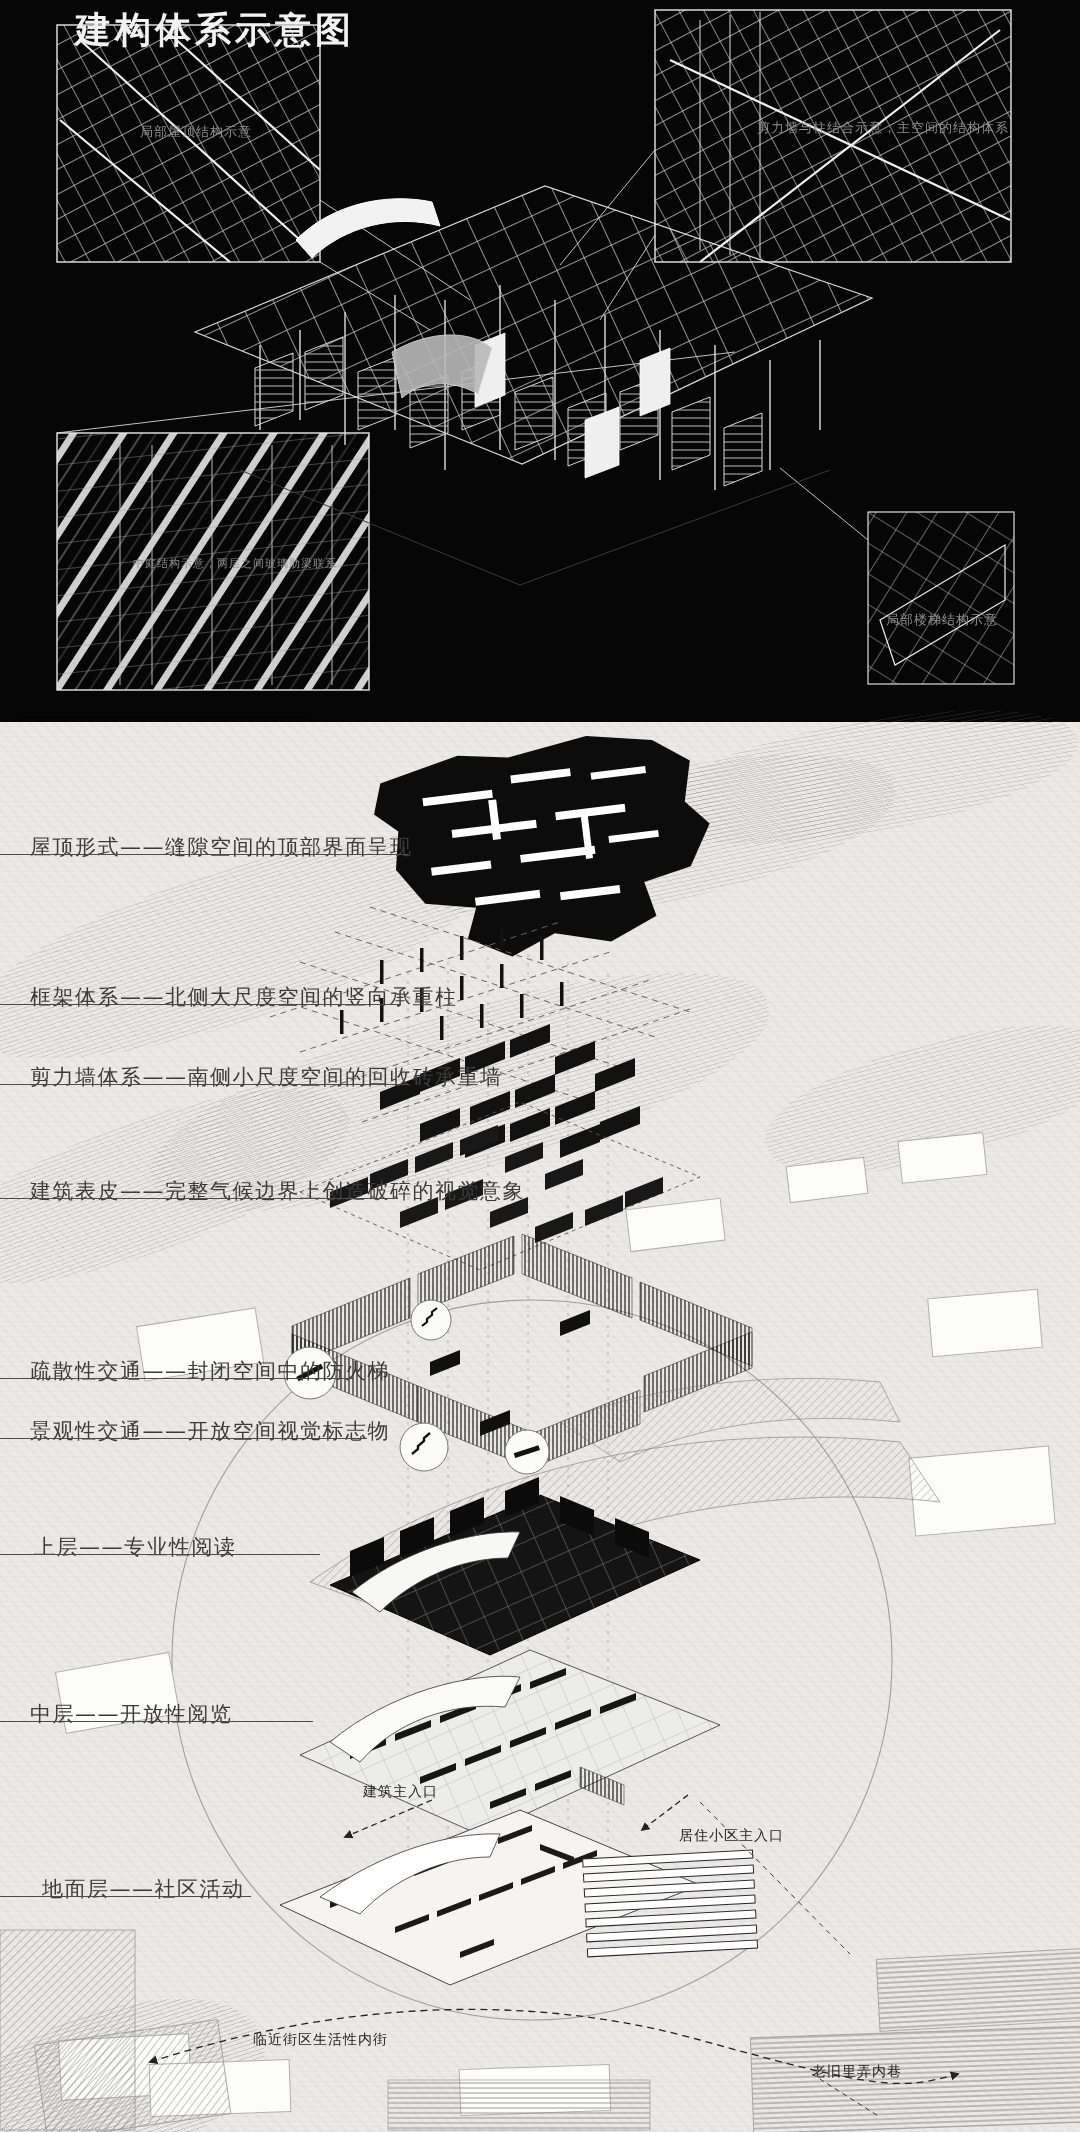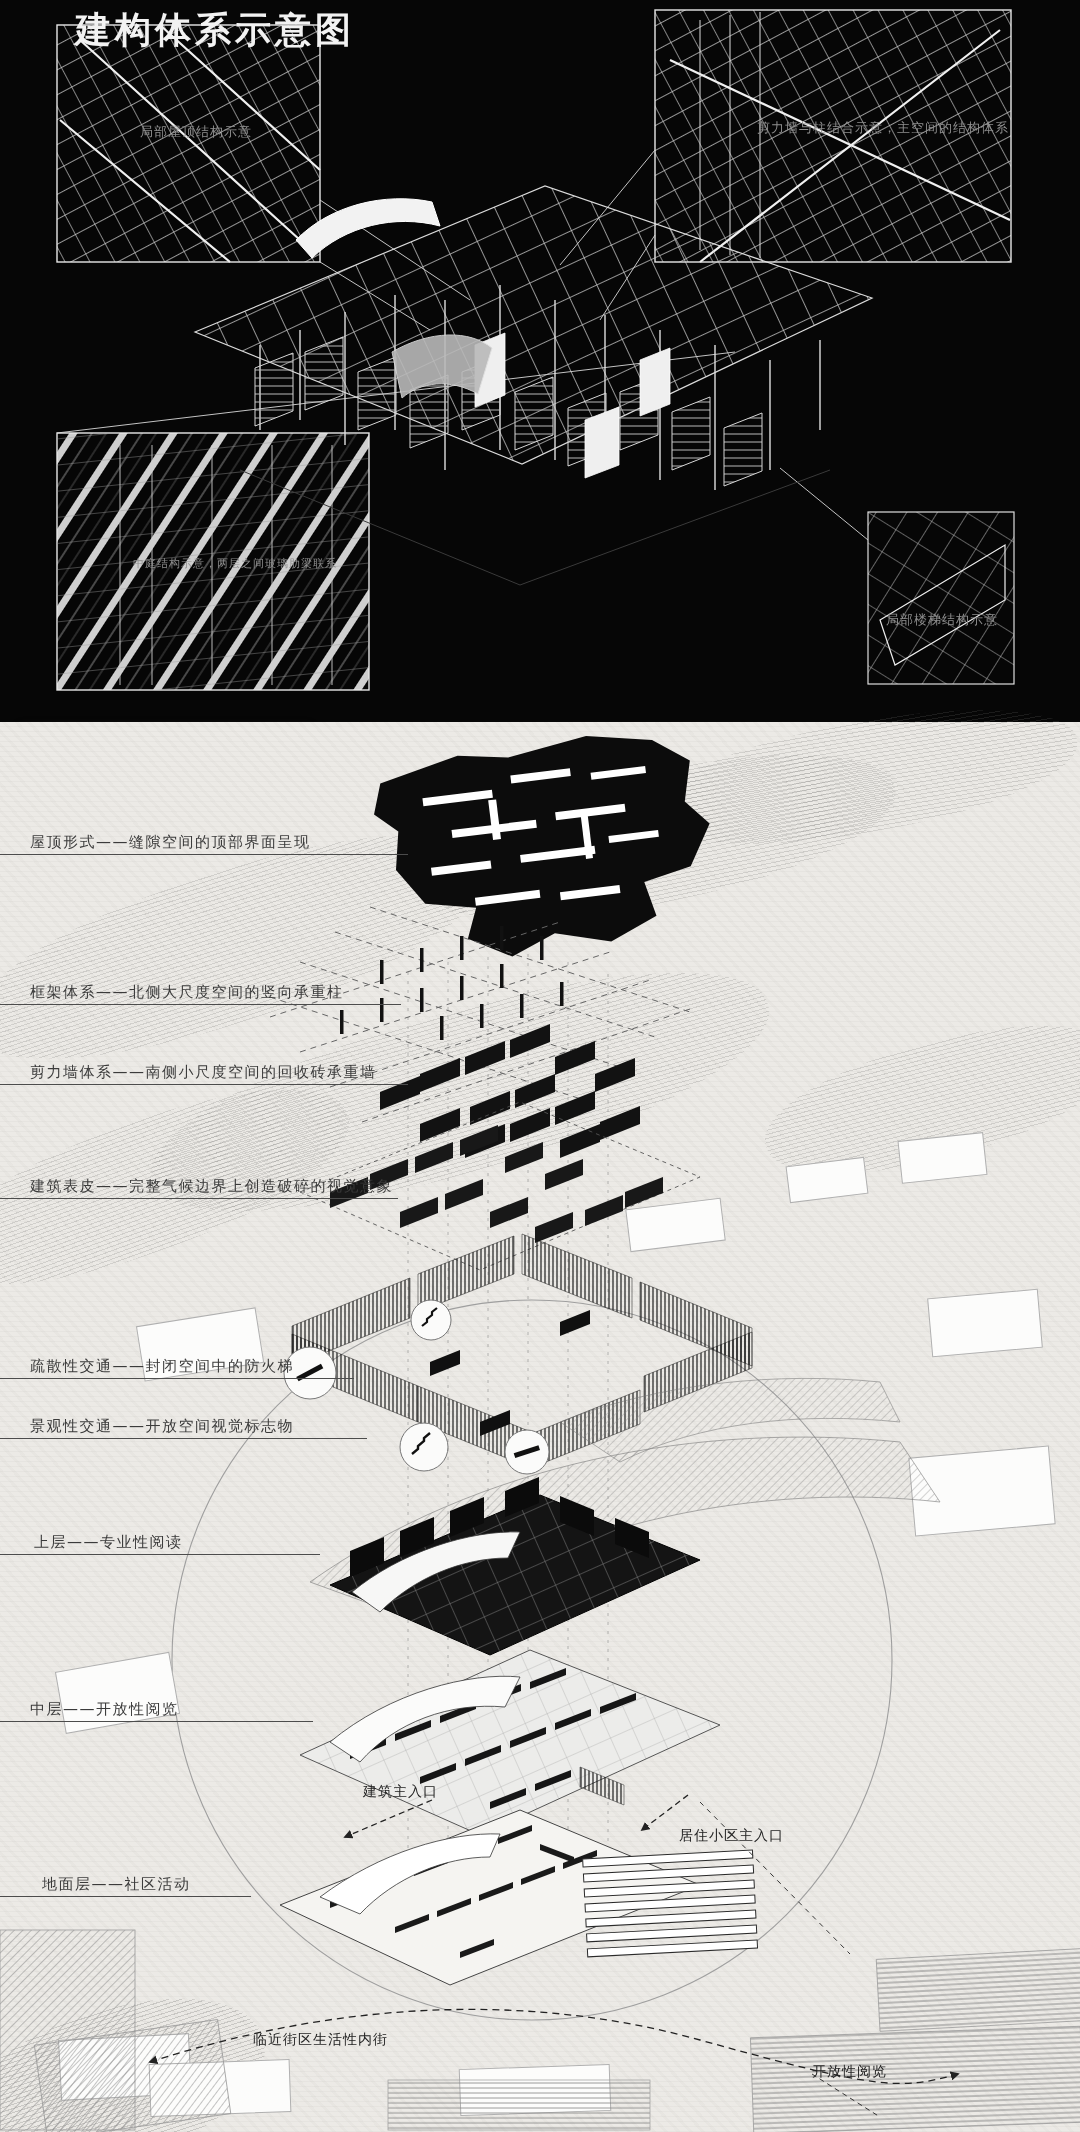--- a/index.html
+++ b/index.html
@@ -22,21 +22,21 @@
   #bottom-section{position:absolute;left:0;top:722px;width:1080px;height:1410px;
      background:
        repeating-linear-gradient(47deg,rgba(160,158,150,.06) 0 3px,rgba(255,255,255,0) 3px 9px),
        repeating-linear-gradient(0deg,rgba(120,118,110,.05) 0 1px,rgba(255,255,255,0) 1px 5px),
        #eceae6;}
   .cloud{position:absolute;border-radius:48%;
          background:repeating-linear-gradient(0deg,rgba(110,110,108,.38) 0 1px,rgba(0,0,0,0) 1px 4px);
          opacity:.55;}
   #bottom-art{position:absolute;left:0;top:0;}
   
-  .layer-label{position:absolute;color:#3b3b3b;font-size:15px;letter-spacing:1.5px;white-space:nowrap;}
+  .layer-label{position:absolute;color:#3b3b3b;font-size:21px;letter-spacing:1.5px;white-space:nowrap;}
   .layer-rule{position:absolute;height:0;border-top:1px solid #4c4c4c;}
   .site-label{position:absolute;color:#222;font-size:14px;letter-spacing:1px;white-space:nowrap;}
 </style>
 </head>
 <body>
 
 <div id="page">
 
   <div id="top-section">
     <svg width="1080" height="722" viewBox="0 0 1080 722">
@@ -412,14 +412,14 @@
   <div class="layer-label" style="left:34px;top:1533px;">上层——专业性阅读</div>
   <div class="layer-rule" style="left:0;top:1554px;width:320px;"></div>
   <div class="layer-label" style="left:30px;top:1700px;">中层——开放性阅览</div>
   <div class="layer-rule" style="left:0;top:1721px;width:313px;"></div>
   <div class="layer-label" style="left:30px;top:1875px;margin-left:12px;">地面层——社区活动</div>
   <div class="layer-rule" style="left:0;top:1896px;width:251px;"></div>
 
   <div class="site-label" style="left:363px;top:1783px;">建筑主入口</div>
   <div class="site-label" style="left:679px;top:1827px;text-align:right;">居住小区主入口</div>
   <div class="site-label" style="left:253px;top:2031px;">临近街区生活性内街</div>
-  <div class="site-label" style="left:812px;top:2063px;">开放性阅览</div>
+  <div class="site-label" style="left:812px;top:2063px;">老旧里弄内巷</div>
 </div>
 
 </body></html>

